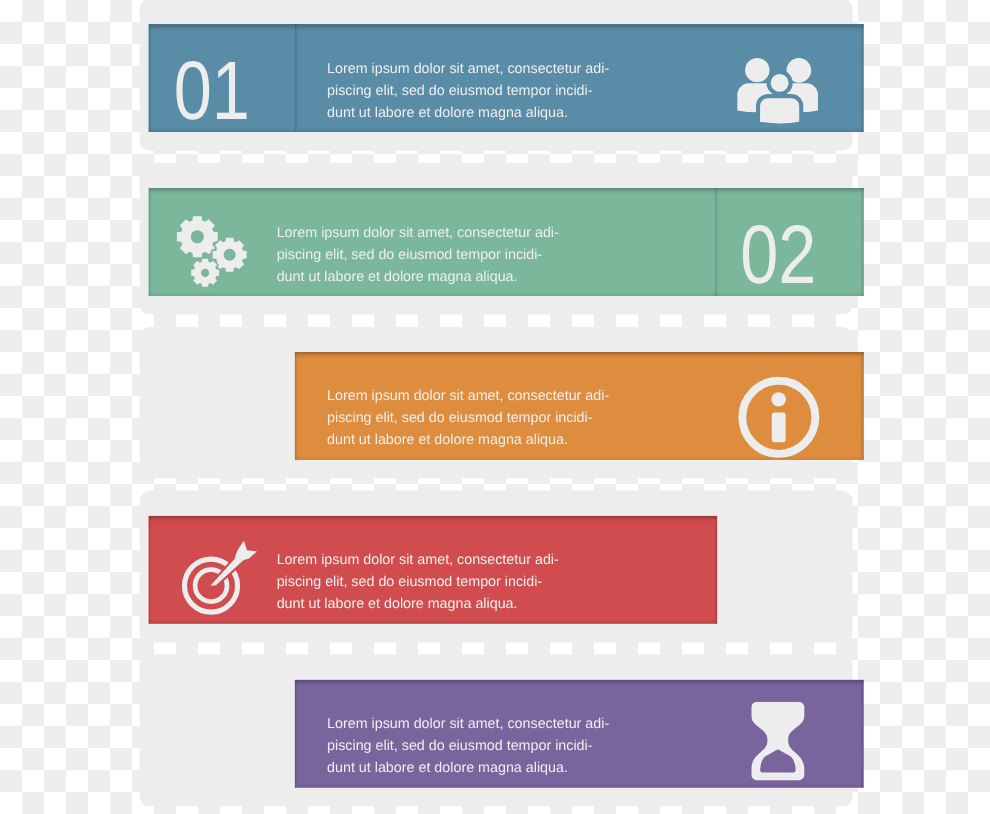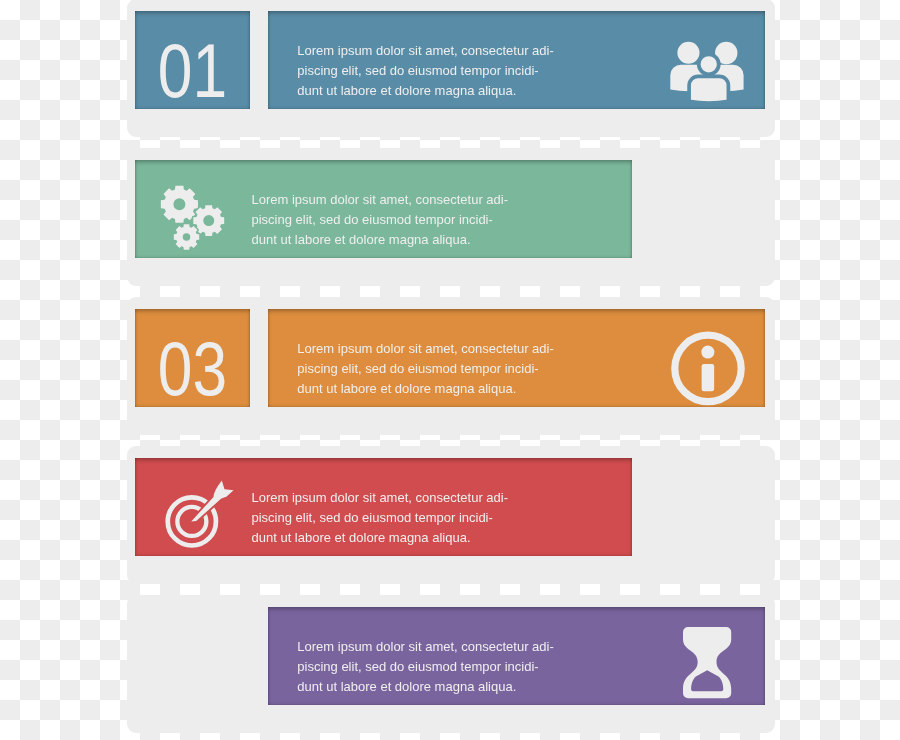--- a/index.html
+++ b/index.html
@@ -12,25 +12,25 @@
            linear-gradient(45deg,#ededed 25%,transparent 25%,transparent 75%,#ededed 75%),
            linear-gradient(45deg,#ededed 25%,transparent 25%,transparent 75%,#ededed 75%);
          background-size:40px 40px;
          background-position:0 0,20px 20px;}
 
   .panel{position:absolute;left:127px;width:648px;height:138px;
          background:#ededed;border-radius:9px;}
 
   .row{position:absolute;left:135px;width:630px;height:115px;}
 
-  .cell{position:absolute;top:0;height:98px;
+  .cell{position:absolute;top:11px;height:98px;
         box-shadow: inset 0 3px 4px -1px rgba(0,0,0,.30),
                     inset 0 -2px 3px -1px rgba(0,0,0,.14),
                     inset 2px 0 3px -2px rgba(0,0,0,.20),
-                    inset -2px 0 3px -2px rgba(0,0,0,.20);}
+                    inset -2px 0 3px -2px rgba(0,0,0,.20); padding-left: 20px;}
   .num{width:115px;left:0;}
   .num.right{left:515px;}
   .content{width:497px;left:133px;}
   .content.left{left:0;}
 
   .numtext{position:absolute;top:0;left:0;width:115px;height:115px;
            display:flex;align-items:center;justify-content:center;
            color:#ededed;font-size:75.5px;line-height:1;
            transform:scaleX(.825) translateY(3.4px);}
 
@@ -66,41 +66,41 @@
             <circle cx="41.75" cy="25.35" r="10"></circle>
             <path d="M22.1 62.2 L22.1 46.4 A9 9 0 0 1 31.1 37.4 L52.4 37.4 A9 9 0 0 1 61.4 46.4 L61.4 62.2 Q41.75 65.9 22.1 62.2 Z"></path>
           </g>
         </svg>
       </div>
     </div>
   </div>
 
   <div class="panel" style="top:148px"></div>
   <div class="row" style="top:160px">
+    <div class="cell num right" style="background:#7ab79b">
+      <div class="numtext">02</div>
+    </div>
     <div class="cell content left" style="background:#7ab79b">
       <div class="para">Lorem ipsum dolor sit amet, consectetur adi-
 piscing elit, sed do eiusmod tempor incidi-
 dunt ut labore et dolore magna aliqua.</div>
       <div class="icon" style="left:25px;top:25px">
         <svg width="67" height="67" viewBox="0 0 67 67" xmlns="http://www.w3.org/2000/svg">
           <path fill="#ededed" fill-rule="evenodd" d="M14.97,4.50 L15.39,0.68 L23.41,0.68 L23.83,4.50 L26.70,5.69 L29.70,3.28 L35.37,8.95 L32.96,11.95 L34.15,14.82 L37.97,15.24 L37.97,23.26 L34.15,23.68 L32.96,26.55 L35.37,29.55 L29.70,35.22 L26.70,32.81 L23.83,34.00 L23.41,37.82 L15.39,37.82 L14.97,34.00 L12.10,32.81 L9.10,35.22 L3.43,29.55 L5.84,26.55 L4.65,23.68 L0.83,23.26 L0.83,15.24 L4.65,14.82 L5.84,11.95 L3.43,8.95 L9.10,3.28 L12.10,5.69 Z M13.40,19.25 a6.00,6.00 0 1,0 12.00,0 a6.00,6.00 0 1,0 -12.00,0 Z"></path>
           <path fill="#7ab79b" stroke="#7ab79b" stroke-width="3" stroke-linejoin="round" fill-rule="evenodd" d="M45.07,23.34 L45.42,20.16 L52.08,20.16 L52.43,23.34 L54.82,24.33 L57.32,22.32 L62.03,27.03 L60.02,29.53 L61.01,31.92 L64.19,32.27 L64.19,38.93 L61.01,39.28 L60.02,41.67 L62.03,44.17 L57.32,48.88 L54.82,46.87 L52.43,47.86 L52.08,51.04 L45.42,51.04 L45.07,47.86 L42.68,46.87 L40.18,48.88 L35.47,44.17 L37.48,41.67 L36.49,39.28 L33.31,38.93 L33.31,32.27 L36.49,31.92 L37.48,29.53 L35.47,27.03 L40.18,22.32 L42.68,24.33 Z M43.25,35.60 a5.50,5.50 0 1,0 11.00,0 a5.50,5.50 0 1,0 -11.00,0 Z"></path>
           <path fill="#ededed" fill-rule="evenodd" d="M45.07,23.34 L45.42,20.16 L52.08,20.16 L52.43,23.34 L54.82,24.33 L57.32,22.32 L62.03,27.03 L60.02,29.53 L61.01,31.92 L64.19,32.27 L64.19,38.93 L61.01,39.28 L60.02,41.67 L62.03,44.17 L57.32,48.88 L54.82,46.87 L52.43,47.86 L52.08,51.04 L45.42,51.04 L45.07,47.86 L42.68,46.87 L40.18,48.88 L35.47,44.17 L37.48,41.67 L36.49,39.28 L33.31,38.93 L33.31,32.27 L36.49,31.92 L37.48,29.53 L35.47,27.03 L40.18,22.32 L42.68,24.33 Z M43.25,35.60 a5.50,5.50 0 1,0 11.00,0 a5.50,5.50 0 1,0 -11.00,0 Z"></path>
           <path fill="#7ab79b" stroke="#7ab79b" stroke-width="3" stroke-linejoin="round" fill-rule="evenodd" d="M23.48,41.94 L23.76,39.29 L29.24,39.29 L29.52,41.94 L31.48,42.75 L33.55,41.08 L37.42,44.95 L35.75,47.02 L36.56,48.98 L39.21,49.26 L39.21,54.74 L36.56,55.02 L35.75,56.98 L37.42,59.05 L33.55,62.92 L31.48,61.25 L29.52,62.06 L29.24,64.71 L23.76,64.71 L23.48,62.06 L21.52,61.25 L19.45,62.92 L15.58,59.05 L17.25,56.98 L16.44,55.02 L13.79,54.74 L13.79,49.26 L16.44,48.98 L17.25,47.02 L15.58,44.95 L19.45,41.08 L21.52,42.75 Z M22.75,52.00 a3.75,3.75 0 1,0 7.50,0 a3.75,3.75 0 1,0 -7.50,0 Z"></path>
           <path fill="#ededed" fill-rule="evenodd" d="M23.48,41.94 L23.76,39.29 L29.24,39.29 L29.52,41.94 L31.48,42.75 L33.55,41.08 L37.42,44.95 L35.75,47.02 L36.56,48.98 L39.21,49.26 L39.21,54.74 L36.56,55.02 L35.75,56.98 L37.42,59.05 L33.55,62.92 L31.48,61.25 L29.52,62.06 L29.24,64.71 L23.76,64.71 L23.48,62.06 L21.52,61.25 L19.45,62.92 L15.58,59.05 L17.25,56.98 L16.44,55.02 L13.79,54.74 L13.79,49.26 L16.44,48.98 L17.25,47.02 L15.58,44.95 L19.45,41.08 L21.52,42.75 Z M22.75,52.00 a3.75,3.75 0 1,0 7.50,0 a3.75,3.75 0 1,0 -7.50,0 Z"></path>
         </svg>
       </div>
     </div>
   </div>
 
   <div class="panel" style="top:297px"></div>
   <div class="row" style="top:309px">
-    <div class="cell num" style="background:#dd8d3d">
-      <div class="numtext">03</div>
-    </div>
     <div class="cell content" style="background:#dd8d3d">
       <div class="para">Lorem ipsum dolor sit amet, consectetur adi-
 piscing elit, sed do eiusmod tempor incidi-
 dunt ut labore et dolore magna aliqua.</div>
       <div class="icon" style="left:402.75px;top:22.05px">
         <svg width="75" height="76" viewBox="0 0 75 76" xmlns="http://www.w3.org/2000/svg">
           <circle cx="37" cy="37.4" r="33.2" fill="none" stroke="#ededed" stroke-width="7.2"></circle>
           <circle cx="36.85" cy="21.05" r="6.55" fill="#ededed"></circle>
           <rect x="30.65" y="32.95" width="12.5" height="27.2" rx="2.2" fill="#ededed"></rect>
         </svg>

